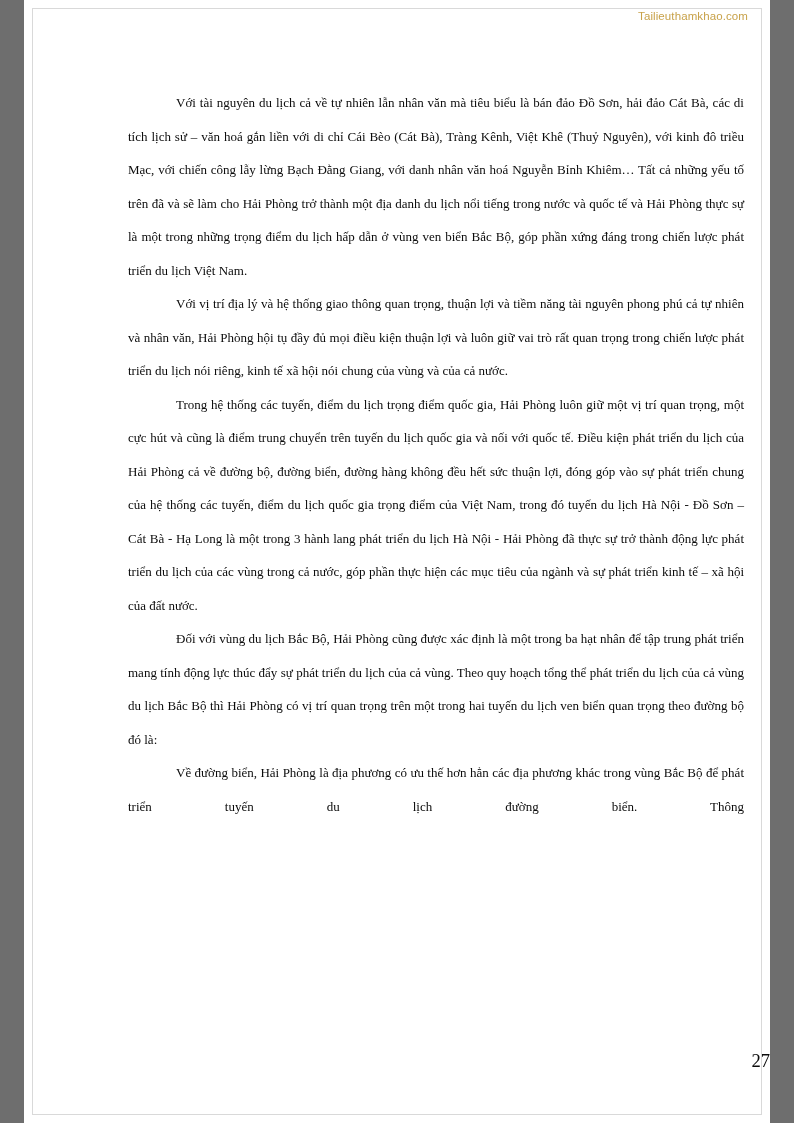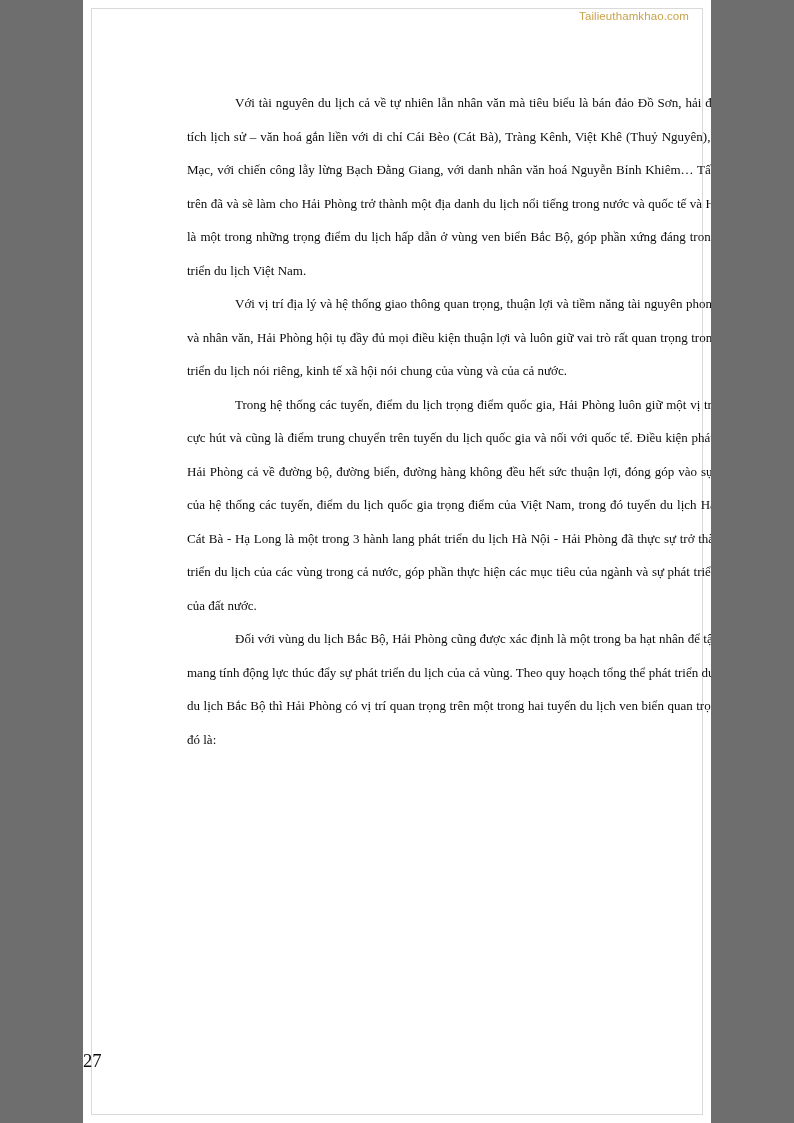--- a/index.html
+++ b/index.html
@@ -5,21 +5,21 @@
   html, body {
     margin: 0;
     padding: 0;
     background: #6e6e6e;
   }
   body {
     font-family: "Liberation Serif", "DejaVu Serif", serif;
   }
   .page {
     position: relative;
-    width: 628px;
+    width: 746px;
     height: 1123px;
     background: #ffffff;
     margin: 0 auto;
     overflow: hidden;
     box-sizing: border-box;
   }
   .page-border {
     position: absolute;
     left: 8px;
     top: 8px;
@@ -55,34 +55,35 @@
     hyphens: none;
   }
   p.para.last-line-spread {
     text-align-last: justify;
   }
   .page-number {
     position: absolute;
     left: 0;
     right: 0;
     top: 1050px;
-    text-align: left;
+    text-align: right;
     font-size: 18.6px;
     color: #0b0b0b;
   }
 </style>
 </head>
 <body>
 
 <div class="page">
   <div class="page-border"></div>
 
   <div class="watermark">Tailieuthamkhao.com</div>
 
   <div class="content">
     <p class="para">Với tài nguyên du lịch cả về tự nhiên lẫn nhân văn mà tiêu biểu là bán đảo Đồ Sơn, hải đảo Cát Bà, các di tích lịch sử – văn hoá gắn liền với di chỉ Cái Bèo (Cát Bà), Tràng Kênh, Việt Khê (Thuỷ Nguyên), với kinh đô triều Mạc, với chiến công lẫy lừng Bạch Đằng Giang, với danh nhân văn hoá Nguyễn Bỉnh Khiêm… Tất cả những yếu tố trên đã và sẽ làm cho Hải Phòng trở thành một địa danh du lịch nổi tiếng trong nước và quốc tế và Hải Phòng thực sự là một trong những trọng điểm du lịch hấp dẫn ở vùng ven biển Bắc Bộ, góp phần xứng đáng trong chiến lược phát triển du lịch Việt Nam.</p>
     <p class="para">Với vị trí địa lý và hệ thống giao thông quan trọng, thuận lợi và tiềm năng tài nguyên phong phú cả tự nhiên và nhân văn, Hải Phòng hội tụ đầy đủ mọi điều kiện thuận lợi và luôn giữ vai trò rất quan trọng trong chiến lược phát triển du lịch nói riêng, kinh tế xã hội nói chung của vùng và của cả nước.</p>
     <p class="para">Trong hệ thống các tuyến, điểm du lịch trọng điểm quốc gia, Hải Phòng luôn giữ một vị trí quan trọng, một cực hút và cũng là điểm trung chuyển trên tuyến du lịch quốc gia và nối với quốc tế. Điều kiện phát triển du lịch của Hải Phòng cả về đường bộ, đường biển, đường hàng không đều hết sức thuận lợi, đóng góp vào sự phát triển chung của hệ thống các tuyến, điểm du lịch quốc gia trọng điểm của Việt Nam, trong đó tuyến du lịch Hà Nội - Đồ Sơn – Cát Bà - Hạ Long là một trong 3 hành lang phát triển du lịch Hà Nội  - Hải Phòng đã thực sự trở thành động lực phát triển du lịch của các vùng trong cả nước, góp phần thực hiện các mục tiêu của ngành và sự phát triển kinh tế – xã hội của đất nước.</p>
     <p class="para">Đối với vùng du lịch Bắc Bộ, Hải Phòng cũng được xác định là một trong ba hạt nhân để tập trung phát triển mang tính động lực thúc đẩy sự phát triển du lịch của cả vùng. Theo quy hoạch tổng thể phát triển du lịch của cả vùng du lịch Bắc Bộ thì Hải Phòng có vị trí quan trọng trên một trong hai tuyến du lịch ven biển quan trọng theo đường bộ đó là:</p>
+    <p class="para last-line-spread">Về đường biển, Hải Phòng là địa phương có ưu thế hơn hẳn các địa phương khác trong vùng Bắc Bộ để phát triển tuyến du lịch đường biển. Thông</p>
   </div>
 
   <div class="page-number">27</div>
 </div>
 
 </body></html>

